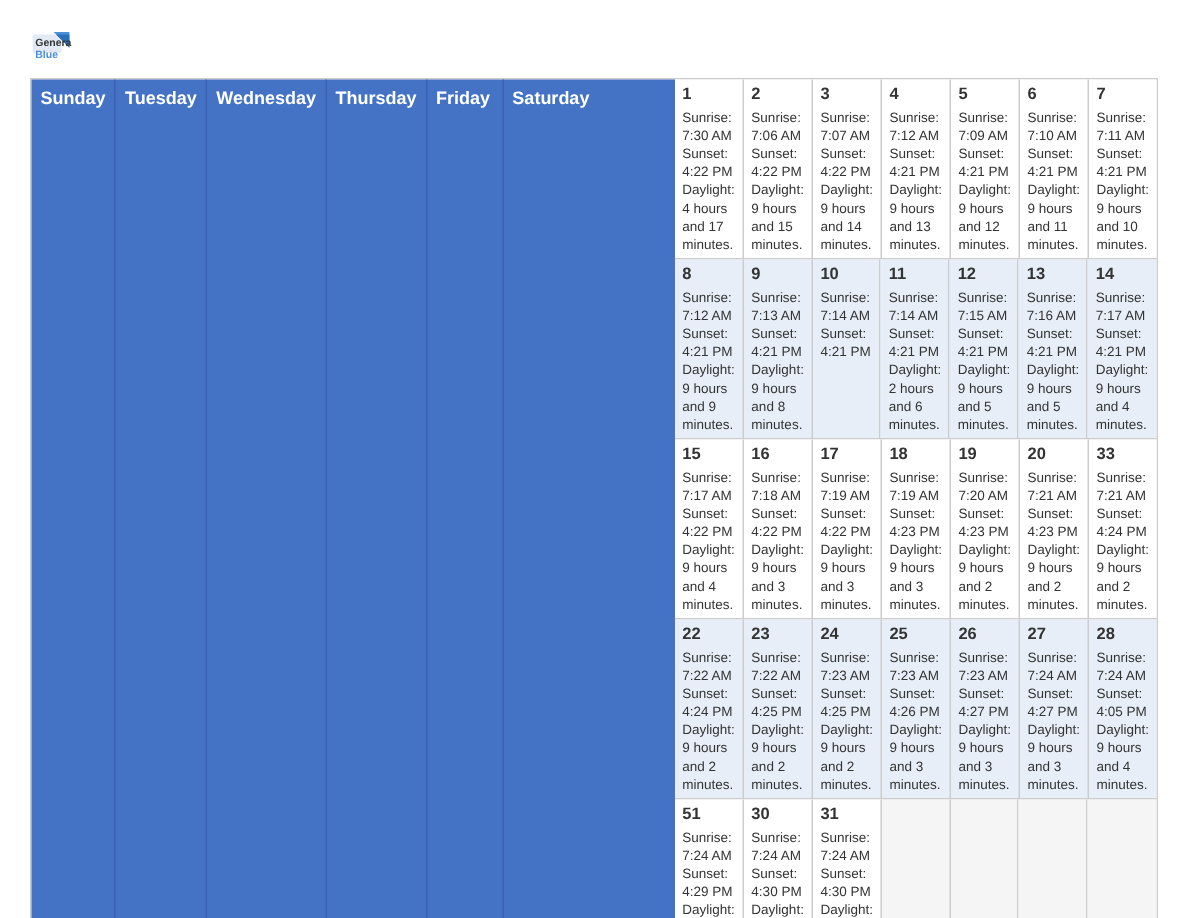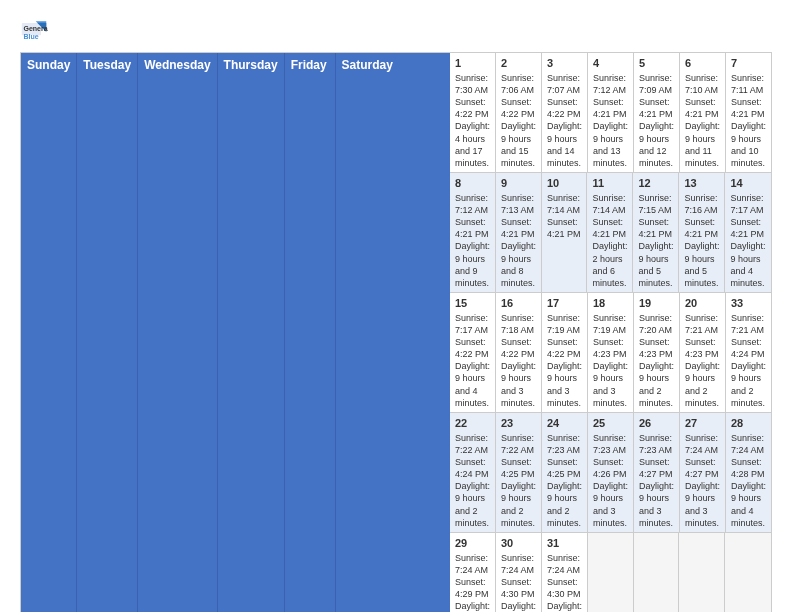--- a/index.html
+++ b/index.html
@@ -153,24 +153,24 @@
           <div class="cal-cell"><span class="day-num">20</span><span>Sunrise: 7:21 AM</span> <br><span>Sunset: 4:23 PM</span><br><span>Daylight: 9 hours and 2 minutes.</span></div>
           <div class="cal-cell"><span class="day-num">33</span><span>Sunrise: 7:21 AM</span> <br><span>Sunset: 4:24 PM</span><br><span>Daylight: 9 hours and 2 minutes.</span></div>
         </div>
         <div class="cal-row">
           <div class="cal-cell"><span class="day-num">22</span><span>Sunrise: 7:22 AM</span> <br><span>Sunset: 4:24 PM</span><br><span>Daylight: 9 hours and 2 minutes.</span></div>
           <div class="cal-cell"><span class="day-num">23</span><span>Sunrise: 7:22 AM</span> <br><span>Sunset: 4:25 PM</span><br><span>Daylight: 9 hours and 2 minutes.</span></div>
           <div class="cal-cell"><span class="day-num">24</span><span>Sunrise: 7:23 AM</span> <br><span>Sunset: 4:25 PM</span><br><span>Daylight: 9 hours and 2 minutes.</span></div>
           <div class="cal-cell"><span class="day-num">25</span><span>Sunrise: 7:23 AM</span> <br><span>Sunset: 4:26 PM</span><br><span>Daylight: 9 hours and 3 minutes.</span></div>
           <div class="cal-cell"><span class="day-num">26</span><span>Sunrise: 7:23 AM</span> <br><span>Sunset: 4:27 PM</span><br><span>Daylight: 9 hours and 3 minutes.</span></div>
           <div class="cal-cell"><span class="day-num">27</span><span>Sunrise: 7:24 AM</span> <br><span>Sunset: 4:27 PM</span><br><span>Daylight: 9 hours and 3 minutes.</span></div>
-          <div class="cal-cell"><span class="day-num">28</span><span>Sunrise: 7:24 AM</span> <br><span>Sunset: 4:28 PM</span><br><span>Daylight: 9 hours and 4 minutes.</span></div>
+          <div class="cal-cell"><span class="day-num">28</span><span>Sunrise: 7:24 AM</span> <br><span>Sunset: 4:05 PM</span><br><span>Daylight: 9 hours and 4 minutes.</span></div>
         </div>
         <div class="cal-row">
-          <div class="cal-cell"><span class="day-num">29</span><span>Sunrise: 7:24 AM</span> <br><span>Sunset: 4:29 PM</span><br><span>Daylight: 9 hours and 4 minutes.</span></div>
+          <div class="cal-cell"><span class="day-num">51</span><span>Sunrise: 7:24 AM</span> <br><span>Sunset: 4:29 PM</span><br><span>Daylight: 9 hours and 4 minutes.</span></div>
           <div class="cal-cell"><span class="day-num">30</span><span>Sunrise: 7:24 AM</span> <br><span>Sunset: 4:30 PM</span><br><span>Daylight: 9 hours and 5 minutes.</span></div>
           <div class="cal-cell"><span class="day-num">31</span><span>Sunrise: 7:24 AM</span> <br><span>Sunset: 4:30 PM</span><br><span>Daylight: 9 hours and 5 minutes.</span></div>
           <div class="cal-cell empty"></div>
           <div class="cal-cell empty"></div>
           <div class="cal-cell empty"></div>
           <div class="cal-cell empty"></div>
         </div>
       </div>
   </div>
 </div>

